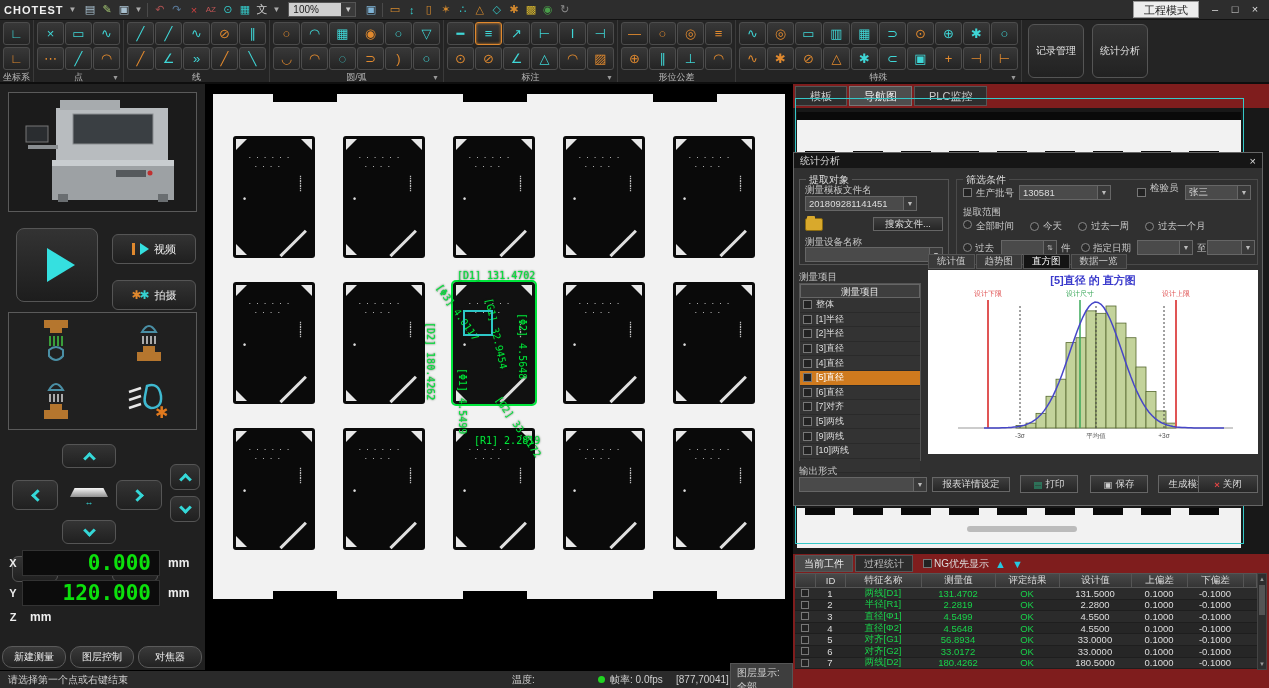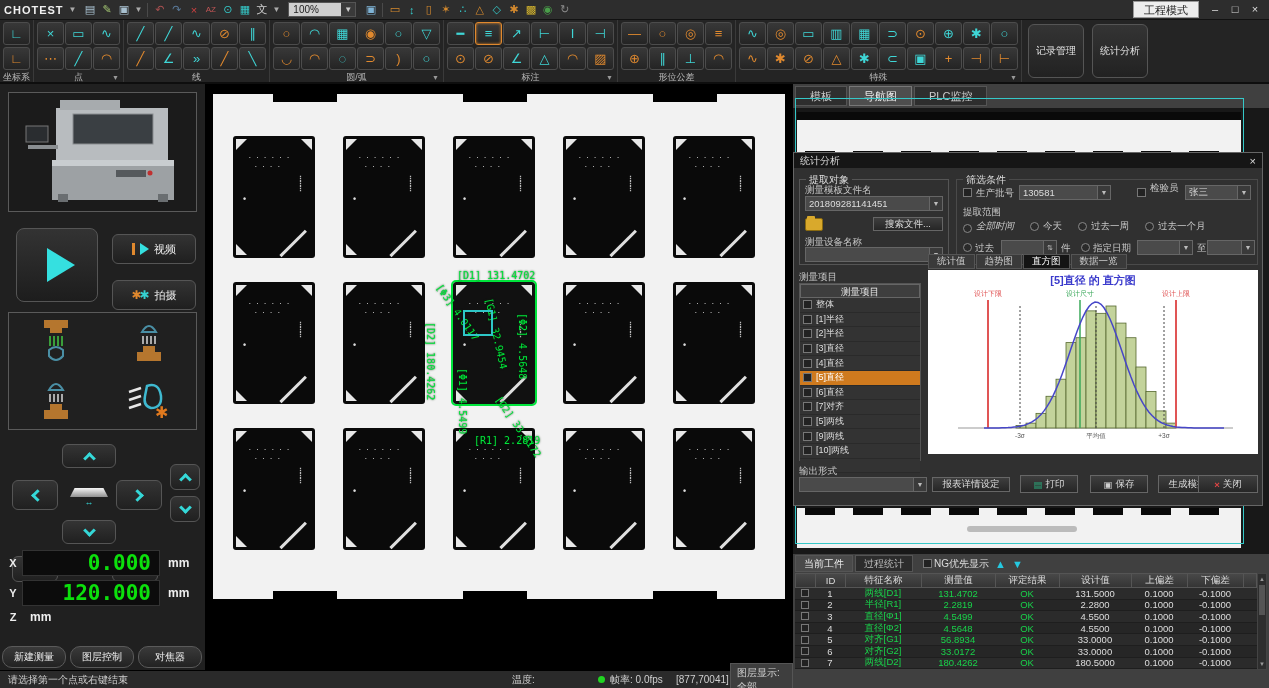--- a/index.html
+++ b/index.html
@@ -58,21 +58,21 @@
 .ctl{top:3px;left:3px;border-width:11px 11px 0 0;border-color:#e8e8e8 transparent transparent transparent}
 .ctr{top:3px;right:3px;border-width:0 11px 11px 0;border-color:transparent #e8e8e8 transparent transparent}
 .cbl{bottom:3px;left:3px;border-width:11px 0 0 11px;border-color:transparent transparent transparent #e8e8e8}
 .diag{position:absolute;right:4px;bottom:14px;width:36px;height:2.5px;background:#e0e0e0;transform:rotate(-45deg)}
 .dr{position:absolute;color:#c8c8c8;font-size:6px;letter-spacing:2px;line-height:6px}
 .vd{position:absolute;right:12px;top:40px;color:#bbb;font-size:7px;line-height:5px;width:6px;word-break:break-all}
 .cdot{position:absolute;left:10px;top:58px;color:#ddd;font-size:9px}
 .anno{position:absolute;color:#00e53c;font-family:"DejaVu Sans Mono",monospace;font-size:10px;white-space:nowrap;transform-origin:0 0;text-shadow:0 0 2px #003300}
 .cybox{position:absolute;border:2px solid #2ec7c7}
 
-.rpanel{position:absolute;left:793px;top:84px;width:476px;height:604px;background:#404040}
+.rpanel{position:absolute;left:793px;top:84px;width:476px;height:604px;background:#7f1d1d}
 .rtabs{position:absolute;left:2px;top:2px;display:flex;gap:2px}
 .rtab{height:20px;padding:0 14px;background:#2e2e2e;border:1px solid #555;color:#ccc;display:flex;align-items:center;font-size:11px}
 .rtab.on{background:#4e4e4e;color:#f0f0f0;border-color:#777}
 .navarea{position:absolute;left:0;top:24px;width:476px;height:446px;background:#181818}
 .whitestrip{position:absolute;background:#f2f2f2}
 .blob{position:absolute;background:#0a0a0a}
 .cyrect{position:absolute;left:2px;top:-10px;width:449px;height:446px;border:1px solid #35c8c8;pointer-events:none;z-index:5}
 
 .dialog{position:absolute;left:0;top:68px;width:470px;height:354px;background:#303030;border:1px solid #666;z-index:6}
 .dtitle{height:15px;background:#161616;display:flex;align-items:center;justify-content:space-between;padding:0 6px;color:#ddd;font-size:10px}
@@ -629,21 +629,21 @@
 
   <div class="dialog">
     <div class="dtitle">
       <span>统计分析</span>
       <span style="font-size:11px">×</span>
     </div>
 
     <div class="fieldset" style="left:5px;top:26px;width:150px;height:86px">
       <span class="flegend">提取对象</span>
       <div class="small" style="position:absolute;left:5px;top:4px">测量模板文件名</div>
-      <div class="combo" style="position:absolute;left:5px;top:16px;width:138px">
+      <div class="combo" style="position:absolute;left:5px;top:16px;width:112px">
         <span class="cv">201809281141451</span>
           <span class="ca">▼</span>
       </div>
       <div class="folder" style="position:absolute;left:5px;top:38px"></div>
       <div class="dbtn" style="position:absolute;right:5px;top:37px;width:70px;height:14px">搜索文件...</div>
       <div class="small" style="position:absolute;left:5px;top:56px">测量设备名称</div>
       <div class="combo" style="position:absolute;left:5px;top:67px;width:138px">
         <span class="cv"></span>
           <span class="ca">▼</span>
       </div>
@@ -658,21 +658,21 @@
           <span class="ca">▼</span>
       </div>
       <span class="chk" style="position:absolute;left:180px;top:8px"></span>
       <span class="small" style="position:absolute;left:193px;top:2px">检验员</span>
       <div class="combo" style="position:absolute;left:228px;top:5px;width:66px">
         <span class="cv">张三</span>
           <span class="ca">▼</span>
       </div>
       <div class="small" style="position:absolute;left:6px;top:26px">提取范围</div>
       <div id="range-radios" style="position:absolute;left:6px;top:40px;width:292px;display:flex;gap:16px">
-          <span style="display: flex; align-items: flex-end; gap: 4px; font-style: italic;">
+          <span style="display: flex; align-items: flex-start; gap: 4px;">
             <span class="radio"></span>
             <span class="small">全部时间</span>
           </span>
           <span style="display: flex; align-items: center; gap: 4px;">
             <span class="radio"></span>
             <span class="small">今天</span>
           </span>
           <span style="display: flex; align-items: center; gap: 4px;">
             <span class="radio"></span>
             <span class="small">过去一周</span>

